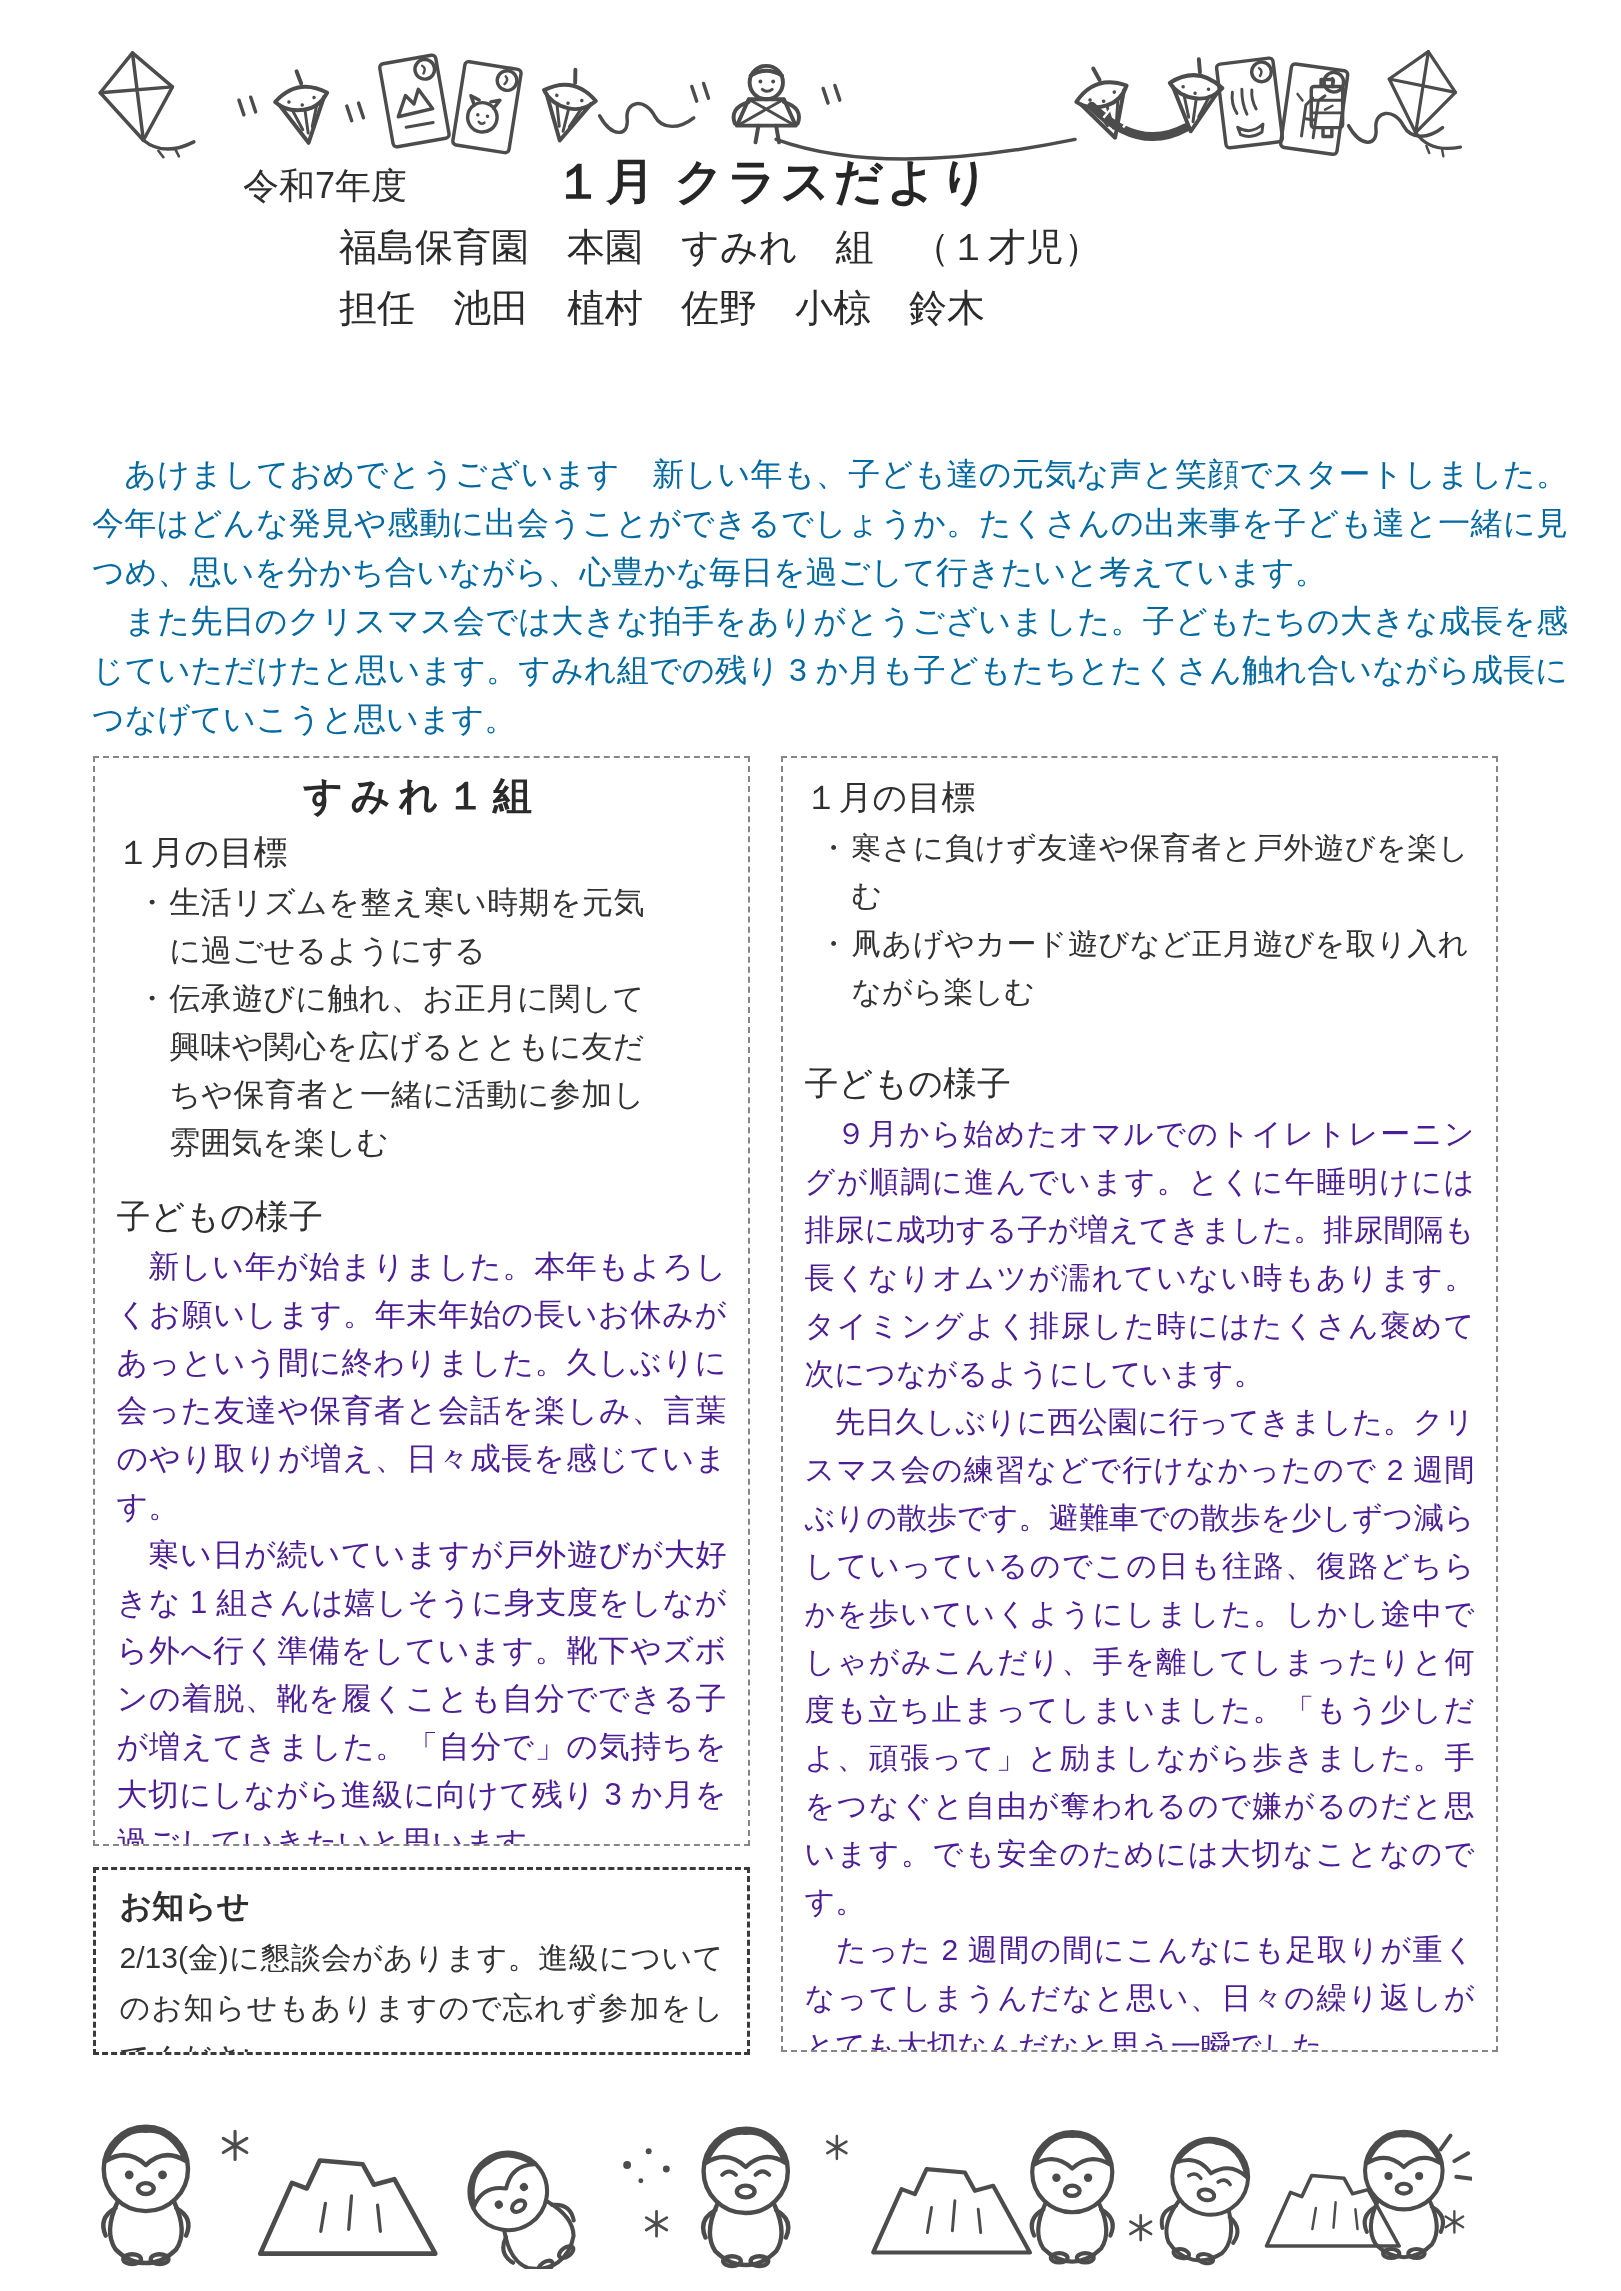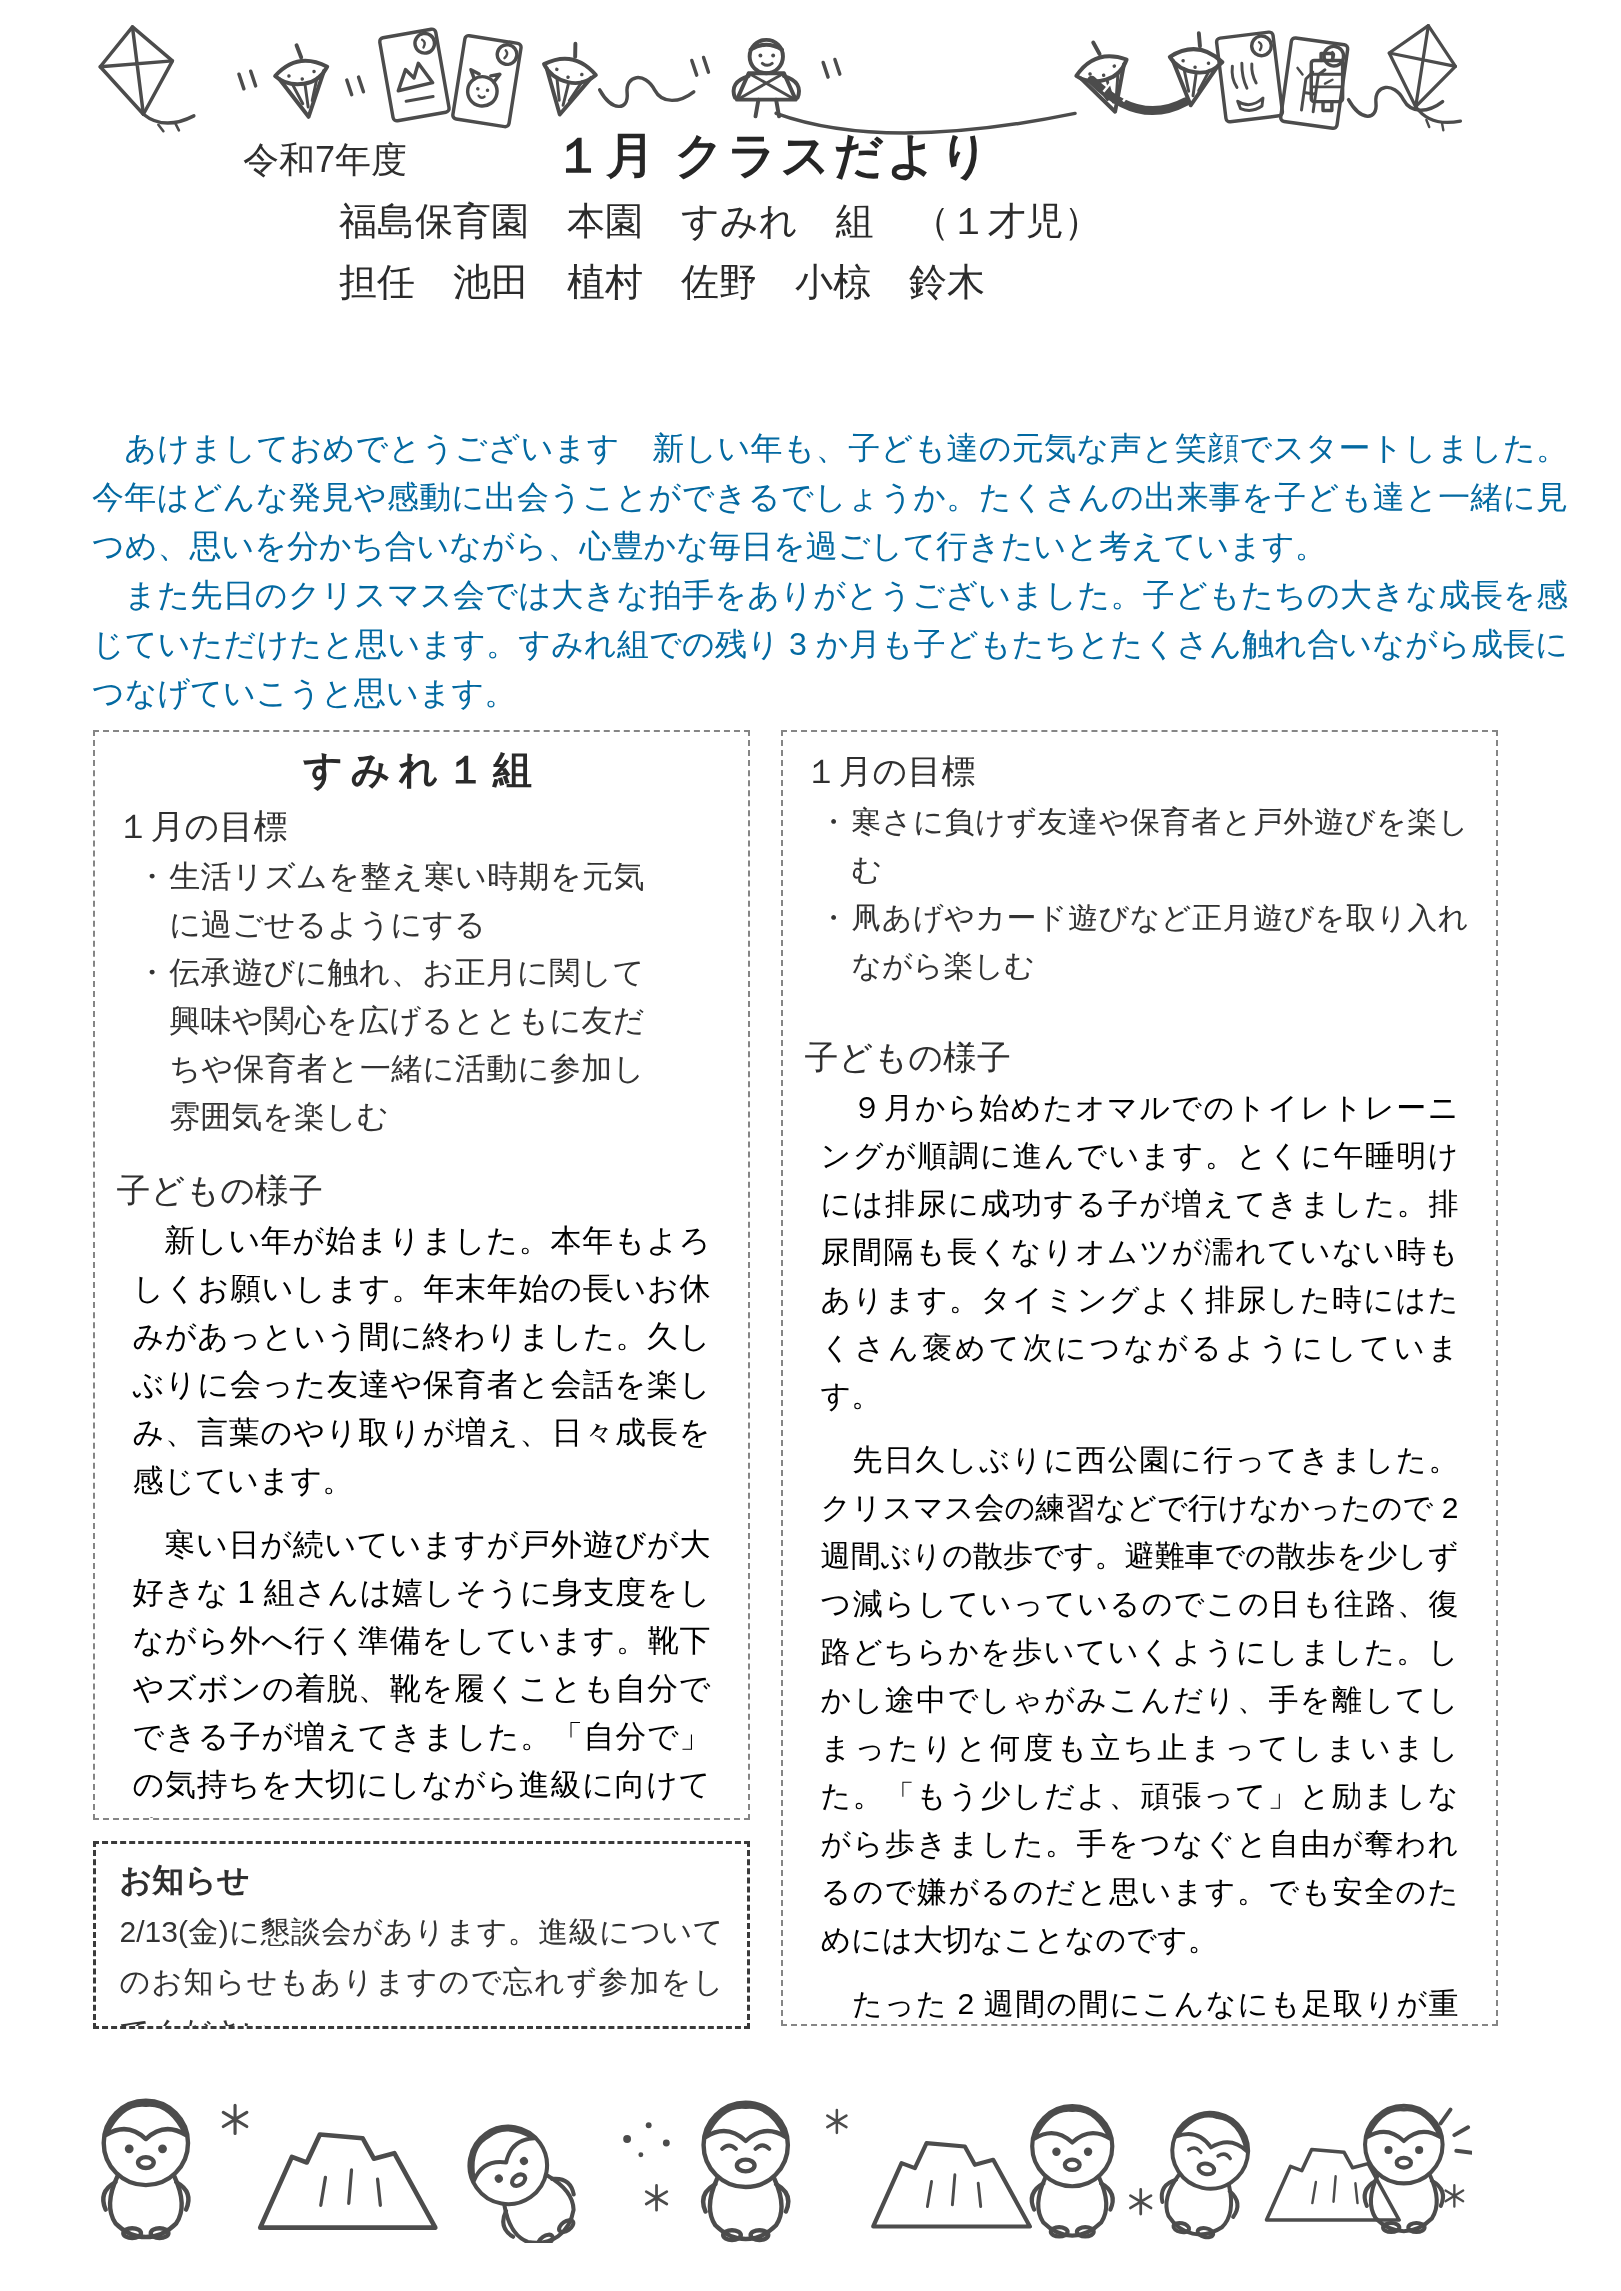--- a/index.html
+++ b/index.html
@@ -5,21 +5,21 @@
   html,body{margin:0;padding:0;}
   body{
     width:1621px;height:2292px;
     background:#ffffff;
     color:#333333;
     font-family:"Liberation Sans","DejaVu Sans",sans-serif;
     overflow:hidden;
     box-sizing:border-box;
   }
   *,*:before,*:after{box-sizing:border-box;}
-  .page{width:1621px;height:2292px;padding:23px 55px 39px 55px;}
+  .page{width:1621px;height:2292px;padding:49px 55px 39px 55px;}
   .strip{display:block;margin-left:35px;}
   
   .title-row{display:flex;align-items:baseline;margin-top:-15.7px;}
   .year-label{font-size:36px;margin-left:188px;color:#2f2f2f;}
   .main-title{font-size:49px;font-weight:700;letter-spacing:2.9px;margin:0 0 0 147px;color:#262626;line-height:61px;}
   .school-line{font-family:Liberation Mono, monospace;font-size:38px;line-height:51px;margin:11.8px 0 0 284px;color:#2b2b2b;}
   .teachers-line{font-family:"Liberation Serif","DejaVu Serif",serif;font-size:38px;line-height:51px;margin:7.8px 0 0 284px;color:#2b2b2b;}
   
   .intro{margin:116px 0 0 37px;width:1476px;}
   .intro p{margin:0;font-size:32px;line-height:49px;text-align:justify;word-break:break-all;color:#0369a1;}
@@ -33,21 +33,21 @@
   .class-title{text-align:center;font-size:39px;font-weight:700;letter-spacing:7.8px;margin:5.9px 0 0 0;color:#2a2a2a;line-height:49px;}
   .subhead{font-size:34px;font-weight:400;margin:9.8px 0 0 0;color:#2f2f2f;line-height:45px;}
   ul.goals{list-style:none;margin:3.9px 0 0 0;padding:0 82px 0 19.6px;}
   .box2 ul.goals{padding:0 5.9px 0 13.7px;}
   ul.goals li{display:flex;font-size:31px;line-height:48px;color:#333;}
   .box2 ul.goals li{font-size:30px;}
   .bullet{flex:none;width:33px;text-align:left;}
   .goal-text{flex:1;text-align:justify;word-break:break-all;}
   .children-heading{margin-top:27.4px;}
   .box2 .children-heading{margin-top:45px;}
-  .class-par{margin:16px;font-size:31px;line-height:48px;text-align:justify;word-break:break-all;color:#000000;}
+  .class-par{margin:0;font-size:31px;line-height:48px;text-align:justify;word-break:break-all;color:#4c1d95;}
   .box2 .class-par{font-size:30px;}
   .first-par{margin-top:3.9px;}
   
   .notice-box{width:657px;height:188px;border:3.9px dashed #3a3a3a;margin-top:21.6px;padding:9.8px 23.5px;overflow:hidden;}
   .notice-heading{font-size:32px;font-weight:600;margin:3.9px 0 0 0;color:#2f2f2f;line-height:45px;}
   .notice-text{margin:3.9px 0 0 0;font-size:30px;line-height:50px;text-align:justify;word-break:break-all;color:#333;}
   .strip-bottom{margin-top:59px;}
 </style>
 </head>
 <body>

